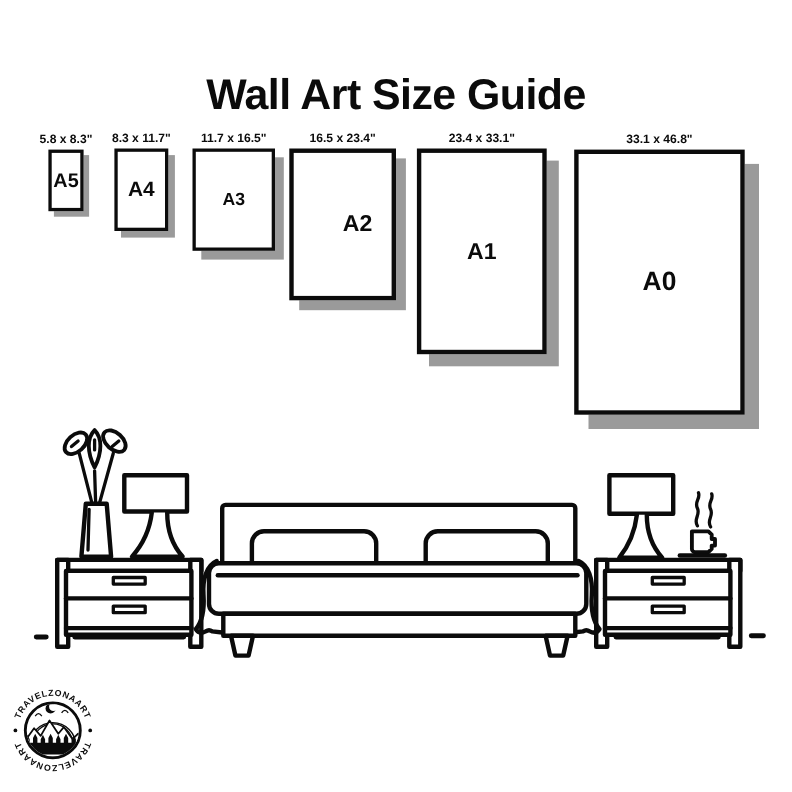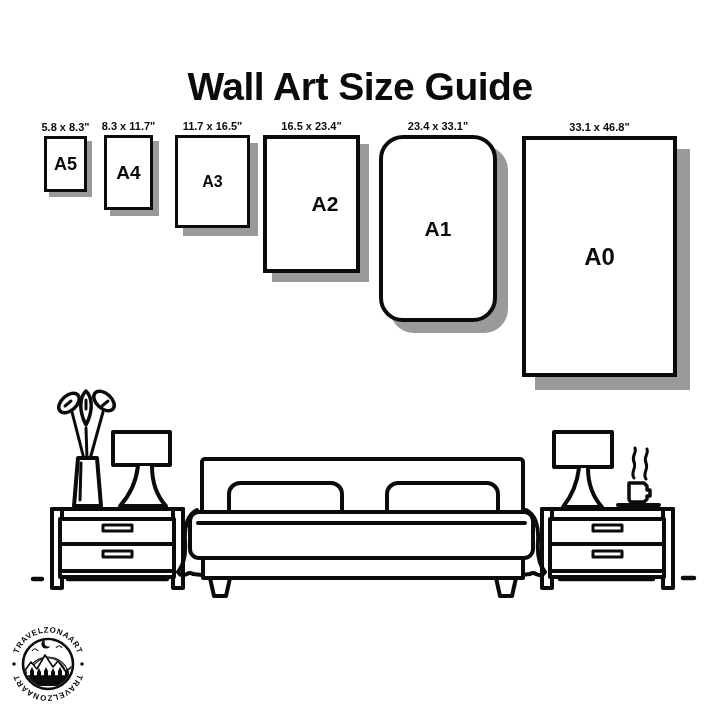--- a/index.html
+++ b/index.html
@@ -5,25 +5,25 @@
   html,body{margin:0;padding:0;background:#fff;}
   .canvas{position:relative;width:720px;height:720px;background:#ffffff;overflow:hidden;
           font-family:"Liberation Sans",sans-serif;color:#0b0b0b;}
   .title{position:absolute;left:0;right:0;top:32px;text-align:center;
          font-size:39px;font-weight:800;letter-spacing:-0.5px;margin-top:33px;}
   .size{position:absolute;}
   .dim{position:absolute;bottom:100%;left:50%;transform:translateX(-50%);
        margin-bottom:3px;font-size:11px;font-weight:700;white-space:nowrap;}
   .paper{box-sizing:border-box;border-style:solid;border-color:#0b0b0b;background:#fff;
          display:flex;align-items:center;justify-content:center;font-weight:700;}
-  .s-a5{left:44px;top:136px;} .p-a5{width:43px;height:56px;border-width:3px;box-shadow:5px 5px 0 #9a9a9a;font-size:18px;}
+  .s-a5{left:44px;top:136px;} .p-a5{width:32px;height:56px;border-width:3px;box-shadow:5px 5px 0 #9a9a9a;font-size:18px;}
   .s-a4{left:104px;top:135px;} .p-a4{width:49px;height:75px;border-width:3px;box-shadow:6px 6px 0 #9a9a9a;font-size:19px;}
   .s-a3{left:175px;top:135px;} .p-a3{width:75px;height:93px;border-width:3px;box-shadow:8px 8px 0 #9a9a9a;font-size:16px;}
   .s-a2{left:263px;top:135px;} .p-a2{width:97px;height:138px;border-width:4px;box-shadow:9px 9px 0 #9a9a9a;font-size:21px;padding-left:27px;}
-  .s-a1{left:379px;top:135px;} .p-a1{width:118px;height:187px;border-width:4px;box-shadow:11px 11px 0 #9a9a9a;font-size:21px;border-radius:24px;}
+  .s-a1{left:379px;top:135px;} .p-a1{width:118px;height:187px;border-width:4px;box-shadow:11px 11px 0 #9a9a9a;font-size:21px;}
   .s-a0{left:522px;top:136px;} .p-a0{width:155px;height:241px;border-width:4px;box-shadow:13px 13px 0 #9a9a9a;font-size:24px;}
   .scene{position:absolute;left:0;top:380px;}
   .logo{position:absolute;left:8px;top:624px;}
   .website{position:absolute;left:396px;top:672px;width:316px;text-align:center;
            font-size:34px;font-weight:800;letter-spacing:-1px;white-space:nowrap;}
 </style>
 </head>
 <body>
 
 <div class="canvas">

